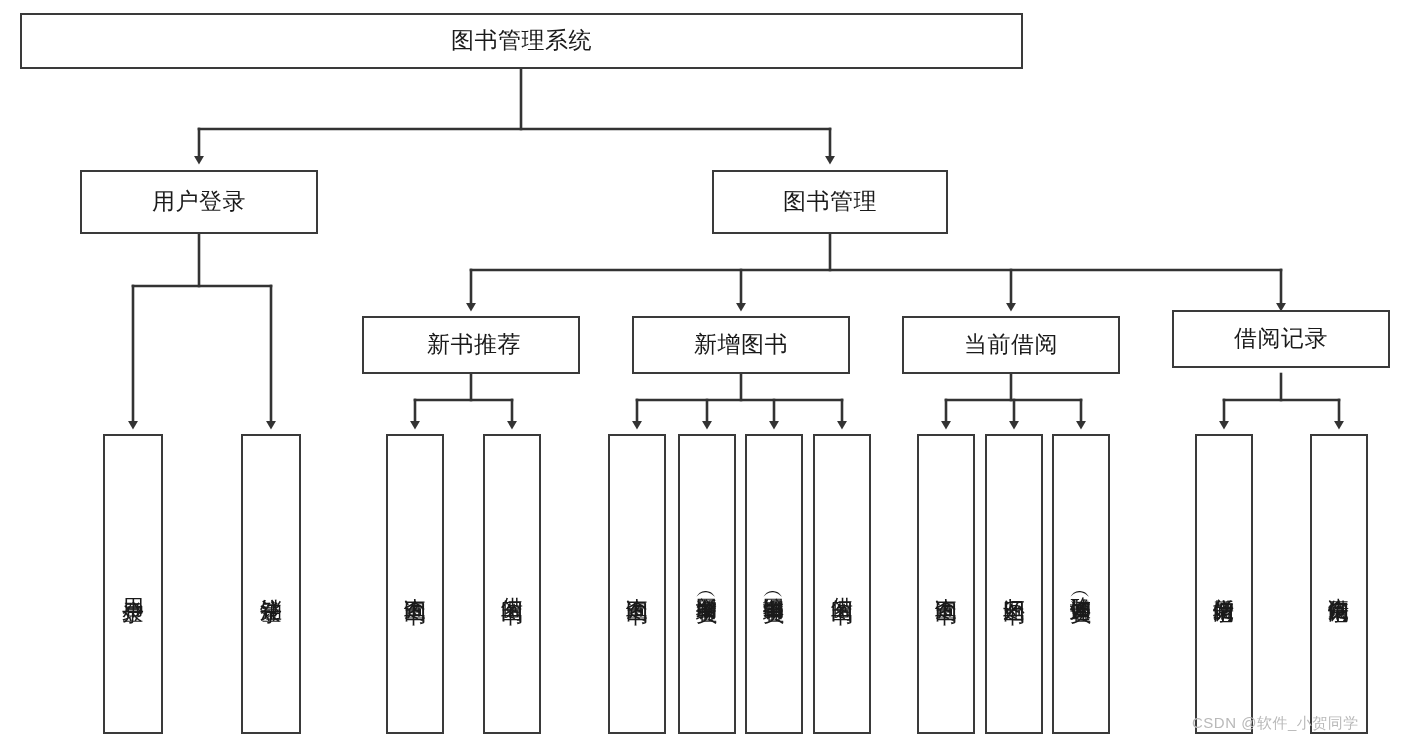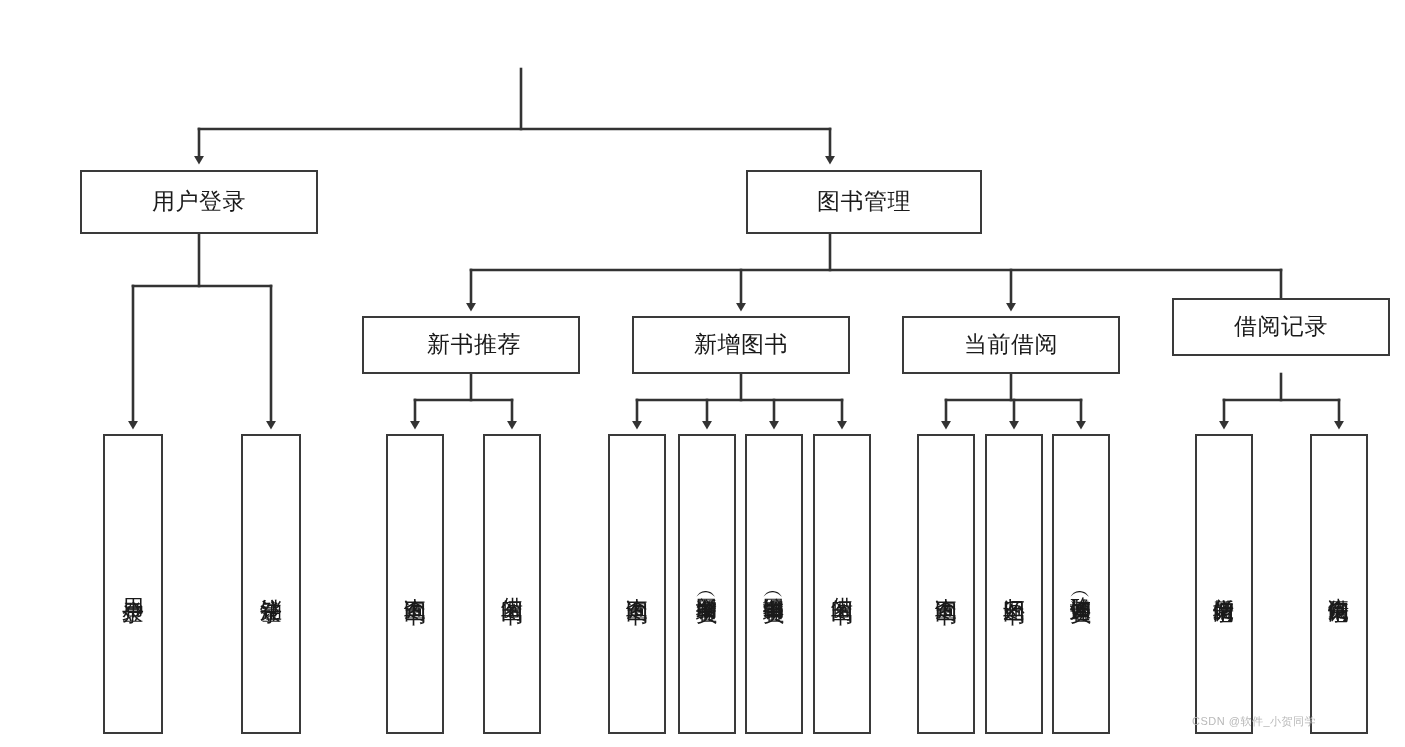--- a/index.html
+++ b/index.html
@@ -60,21 +60,21 @@
     line-height: 1.0;
     white-space: nowrap;
   }
   .node.vert.tall .node-label {
     font-size: 21px;
     letter-spacing: 1px;
   }
   .watermark {
     position: absolute;
     color: #b9b9b9;
-    font-size: 11px;
+    font-size: 15px;
     letter-spacing: 0.5px;
     white-space: nowrap;
     z-index: 3;
     font-family: "Liberation Sans", "DejaVu Sans", sans-serif;
   }
 </style>
 </head>
 <body>
 
 <div id="canvas">
@@ -122,38 +122,41 @@
       <path d="M 1014 400 L 1014 422" marker-end="url(#arrow)"></path>
       <path d="M 1081 400 L 1081 422" marker-end="url(#arrow)"></path>
 
       <path d="M 1281 374 L 1281 400"></path>
       <path d="M 1224 400 L 1339 400"></path>
       <path d="M 1224 400 L 1224 422" marker-end="url(#arrow)"></path>
       <path d="M 1339 400 L 1339 422" marker-end="url(#arrow)"></path>
     </g>
   </svg>
 
+  <div class="node horiz" style="left: 20px; top: 13px; width: 1003px; height: 56px;">
+    <span class="node-label">图书管理系统</span>
+  </div>
 
   <div class="node horiz" style="left: 80px; top: 170px; width: 238px; height: 64px;">
     <span class="node-label">用户登录</span>
   </div>
-  <div class="node horiz" style="left: 746px; top: 170px; width: 236px; height: 64px;">
+  <div class="node horiz" style="left: 712px; top: 170px; width: 236px; height: 64px;">
     <span class="node-label">图书管理</span>
   </div>
 
   <div class="node horiz" style="left: 362px; top: 316px; width: 218px; height: 58px; padding-left: 6px;">
     <span class="node-label">新书推荐</span>
   </div>
   <div class="node horiz" style="left: 632px; top: 316px; width: 218px; height: 58px;">
     <span class="node-label">新增图书</span>
   </div>
   <div class="node horiz" style="left: 902px; top: 316px; width: 218px; height: 58px; font-family: Liberation Serif, serif;">
     <span class="node-label">当前借阅</span>
   </div>
-  <div class="node horiz" style="left: 1172px; top: 298px; width: 218px; height: 58px;">
+  <div class="node horiz" style="left: 1172px; top: 310px; width: 218px; height: 58px;">
     <span class="node-label">借阅记录</span>
   </div>
 
   <div class="node vert" style="left: 103px; top: 434px; width: 60px; height: 300px;">
     <span class="node-label">用户登录</span>
   </div>
   <div class="node vert" style="left: 241px; top: 434px; width: 60px; height: 300px;">
     <span class="node-label">注销登录</span>
   </div>
   <div class="node vert" style="left: 386px; top: 434px; width: 58px; height: 300px;">

